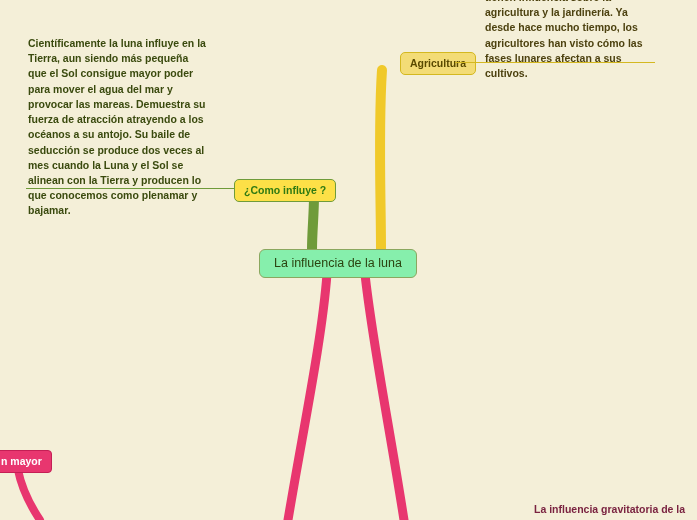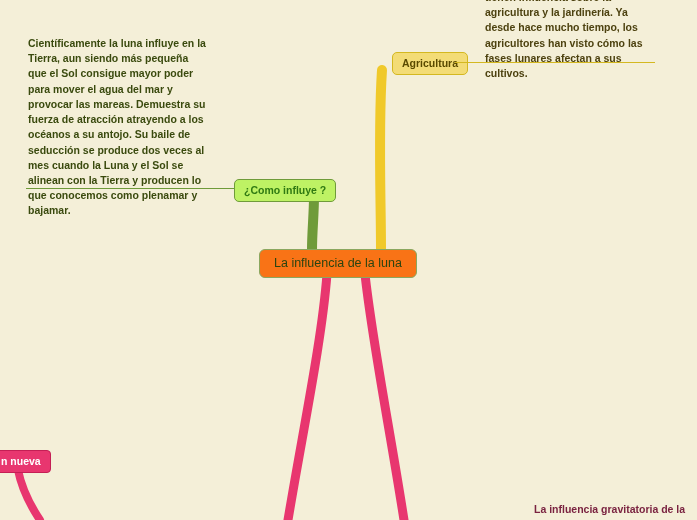--- a/index.html
+++ b/index.html
@@ -33,38 +33,38 @@
     box-sizing: border-box;
     border-radius: 5px;
     font-weight: bold;
     white-space: nowrap;
     line-height: 1.2;
   }
   .node-center {
     left: 259px;
     top: 249px;
     padding: 6px 14px;
-    background: #f97316;
+    background: #86efac;
     border: 1px solid #8aa75f;
     color: #2b4410;
     font-size: 12.5px;
     font-weight: normal;
     border-radius: 6px;
   }
   .node-como {
     left: 234px;
     top: 179px;
     padding: 4px 9px;
-    background: #bef264;
+    background: #fde047;
     border: 1px solid #6f9b3a;
     color: #2f7a12;
     font-size: 10.5px;
   }
   .node-agricultura {
-    left: 392px;
+    left: 400px;
     top: 52px;
     padding: 4px 9px;
     background: #f3dc76;
     border: 1px solid #d4b820;
     color: #5a4a00;
     font-size: 10.5px;
   }
   .node-nueva {
     left: -9px;
     top: 450px;
@@ -141,21 +141,21 @@
 
   <div class="node node-como">
     <span>¿Como influye ?</span>
   </div>
 
   <div class="node node-agricultura">
     <span>Agricultura</span>
   </div>
 
   <div class="node node-nueva">
-    <span>n nueva</span>
+    <span>n mayor</span>
   </div>
 
   <div class="underline ul-cientificamente"></div>
   <div class="underline ul-luna-fases"></div>
 
   <div class="textblock txt-cientificamente">Científicamente la luna influye en la Tierra, aun siendo más pequeña que el Sol consigue mayor poder para mover el agua del mar y provocar las mareas. Demuestra su fuerza de atracción atrayendo a los océanos a su antojo. Su baile de seducción se produce dos veces al mes cuando la Luna y el Sol se alinean con la Tierra y producen lo que conocemos como plenamar y bajamar.</div>
   <div class="textblock txt-luna-fases">tienen influencia sobre la agricultura y la jardinería. Ya desde hace mucho tiempo, los agricultores han visto cómo las fases lunares afectan a sus cultivos.</div>
   <div class="textblock txt-gravitatoria">La influencia gravitatoria de la Luna produce las mareas y el</div>
 
 </div>

